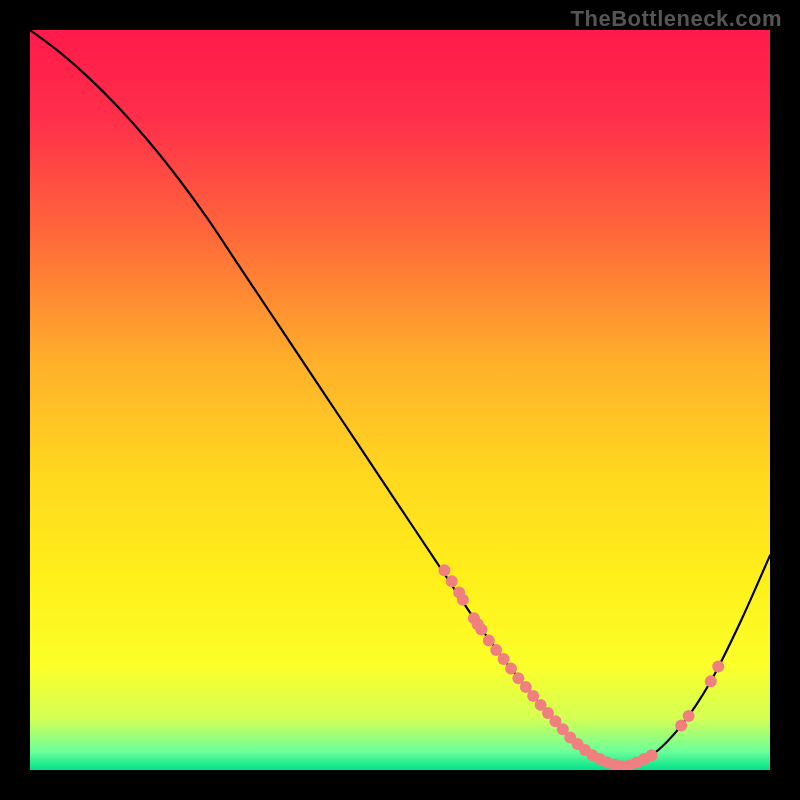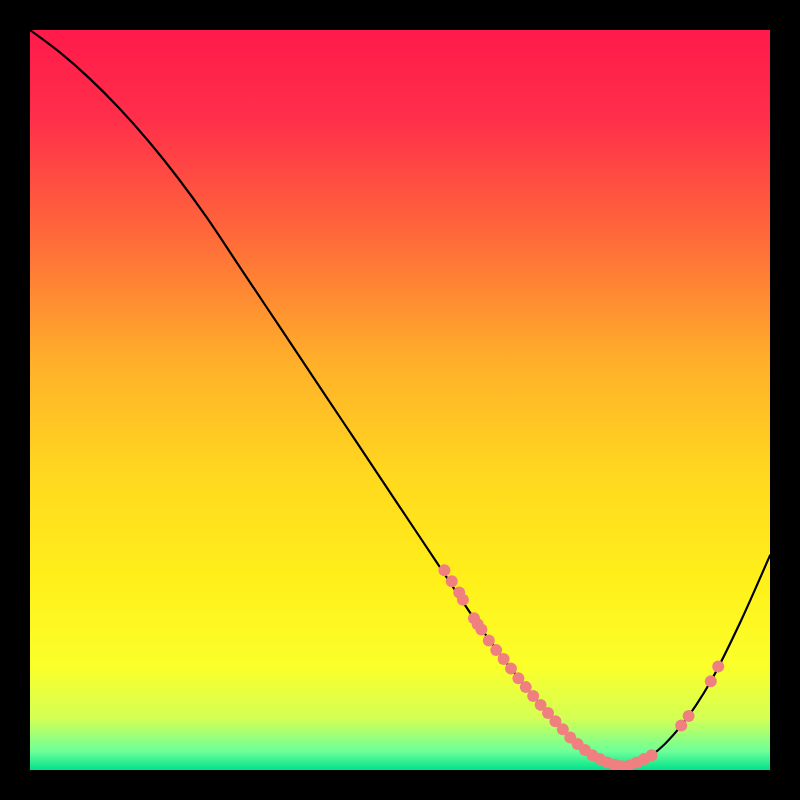--- a/index.html
+++ b/index.html
@@ -37,20 +37,21 @@
   svg {
     display: block;
     width: 740px;
     height: 740px;
   }
 </style>
 </head>
 <body>
 
 <div class="frame">
+  <div class="watermark">TheBottleneck.com</div>
   <div class="plot-wrap">
     <svg id="svg" viewBox="0 0 740 740">
       <defs>
         <linearGradient id="bg-grad" x1="0" y1="0" x2="0" y2="1">
             <stop offset="0%" stop-color="#ff1a4b"></stop>
             <stop offset="12%" stop-color="#ff2f4a"></stop>
             <stop offset="28.000000000000004%" stop-color="#ff6a3a"></stop>
             <stop offset="45%" stop-color="#ffb02a"></stop>
             <stop offset="60%" stop-color="#ffd81f"></stop>
             <stop offset="75%" stop-color="#fff11a"></stop>

